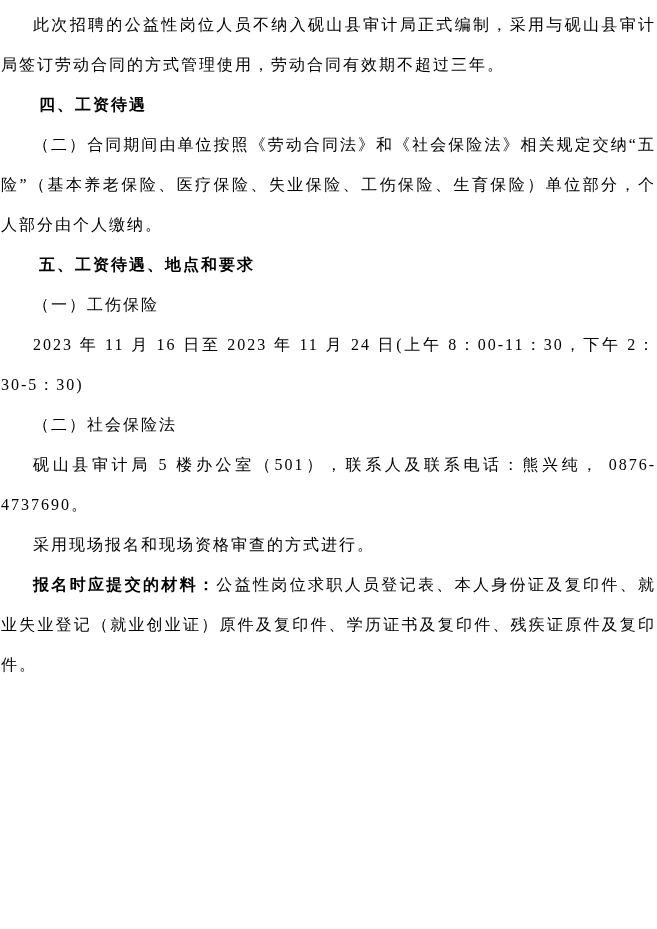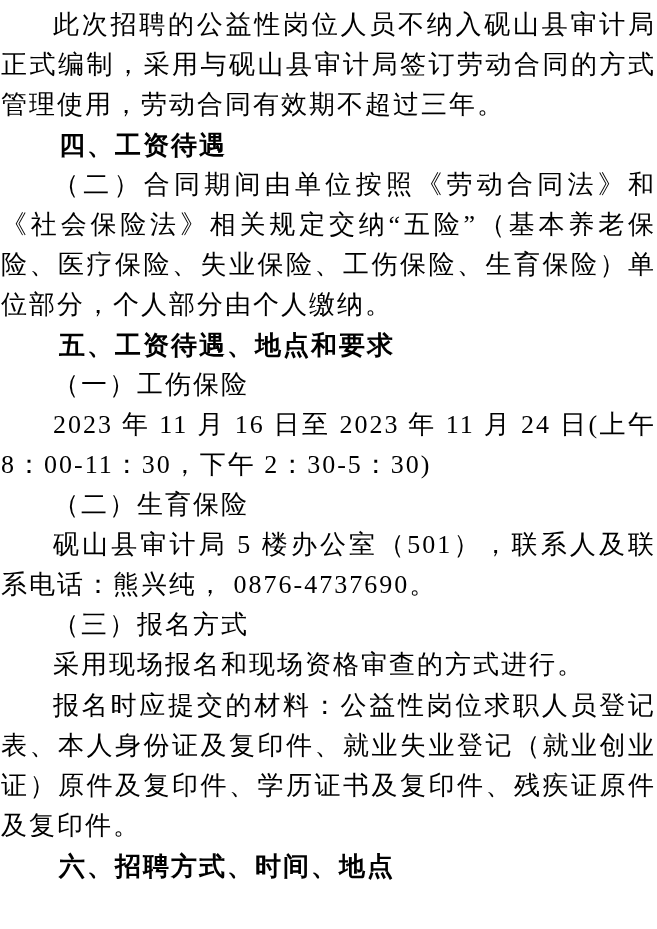--- a/index.html
+++ b/index.html
@@ -13,61 +13,59 @@
     height: 929px;
     background: #ffffff;
     overflow: hidden;
     box-sizing: border-box;
     padding: 5px 1px 0 1px;
   }
   .para {
     margin: 0;
     padding: 0;
     color: #000000;
-    font-size: 26px;
+    font-size: 16px;
     line-height: 40px;
     letter-spacing: 2px;
     text-indent: 2em;
     text-align: justify;
     font-family: "Liberation Serif", "DejaVu Serif", serif;
   }
   .para.heading {
     font-family: "Liberation Sans", "DejaVu Sans", sans-serif;
     font-weight: 700;
     text-align: left;
     padding-left: 6px;
   }
   .lead-bold {
     font-family: "Liberation Sans", "DejaVu Sans", sans-serif;
-    font-weight: 400;
+    font-weight: 700;
   }
 </style>
 </head>
 <body>
 
 <div class="page">
 
   <p class="para">此次招聘的公益性岗位人员不纳入砚山县审计局正式编制，采用与砚山县审计局签订劳动合同的方式管理使用，劳动合同有效期不超过三年。</p>
 
   <p class="para heading">四、工资待遇</p>
 
 
   <p class="para">（二）合同期间由单位按照《劳动合同法》和《社会保险法》相关规定交纳“五险”（基本养老保险、医疗保险、失业保险、工伤保险、生育保险）单位部分，个人部分由个人缴纳。</p>
 
   <p class="para heading">五、工资待遇、地点和要求</p>
 
   <p class="para">（一）工伤保险</p>
 
   <p class="para">2023 年 11 月 16 日至 2023 年 11 月 24 日(上午 8：00-11：30，下午 2：30-5：30)</p>
 
-  <p class="para">（二）生育保险</p>
+  <p class="para">（二）社会保险法</p>
 
   <p class="para">砚山县审计局 5 楼办公室（501），联系人及联系电话：熊兴纯， 0876-4737690。</p>
 
-  <p class="para">（三）报名方式</p>
 
   <p class="para">采用现场报名和现场资格审查的方式进行。</p>
 
   <p class="para"><span class="lead-bold">报名时应提交的材料：</span><span>公益性岗位求职人员登记表、本人身份证及复印件、就业失业登记（就业创业证）原件及复印件、学历证书及复印件、残疾证原件及复印件。</span></p>
 
-  <p class="para heading">六、招聘方式、时间、地点</p>
 
 </div>
 
 </body></html>

